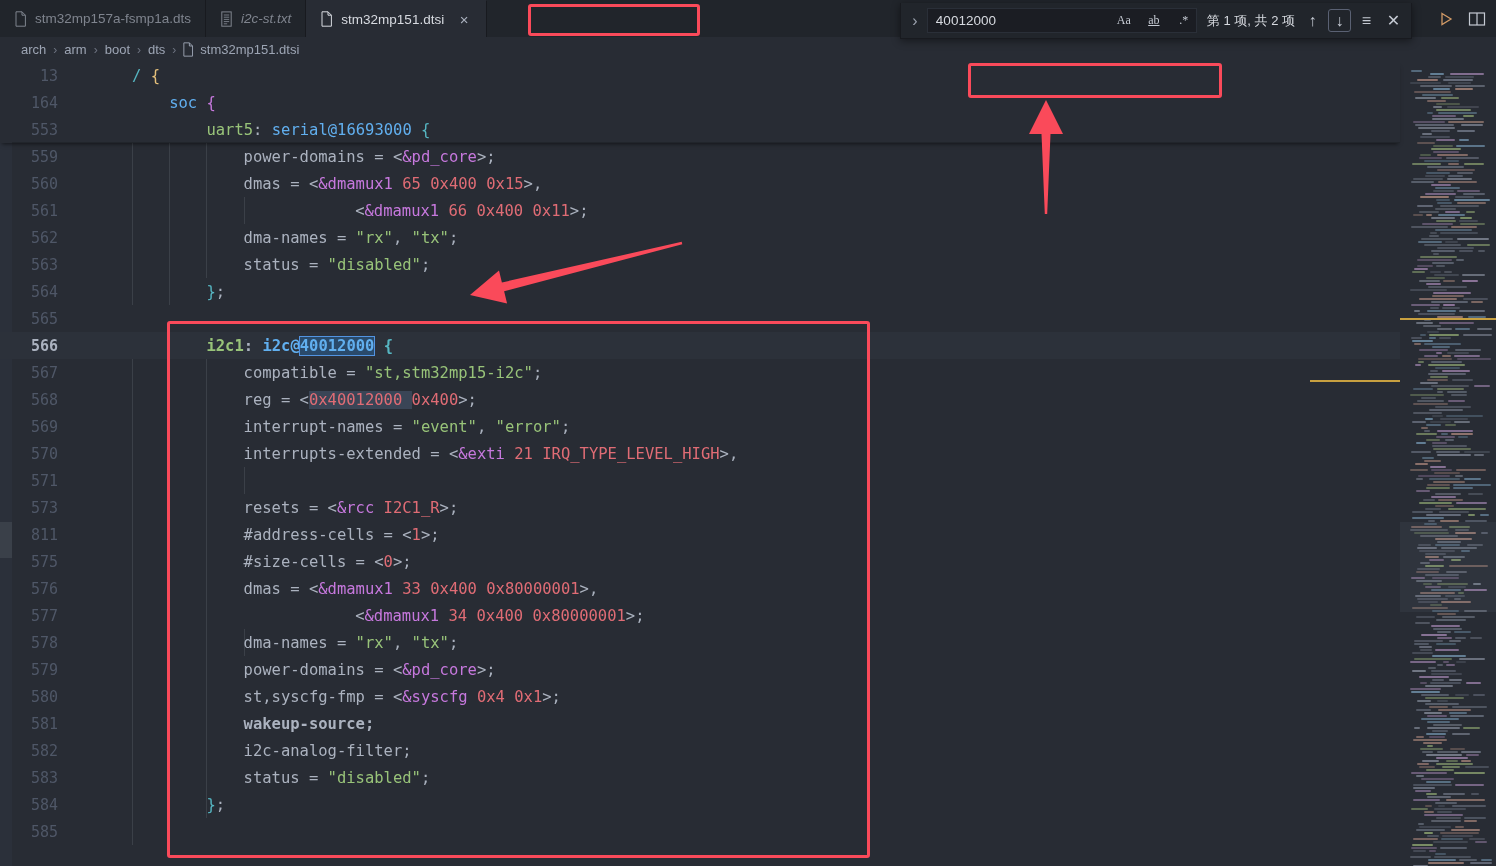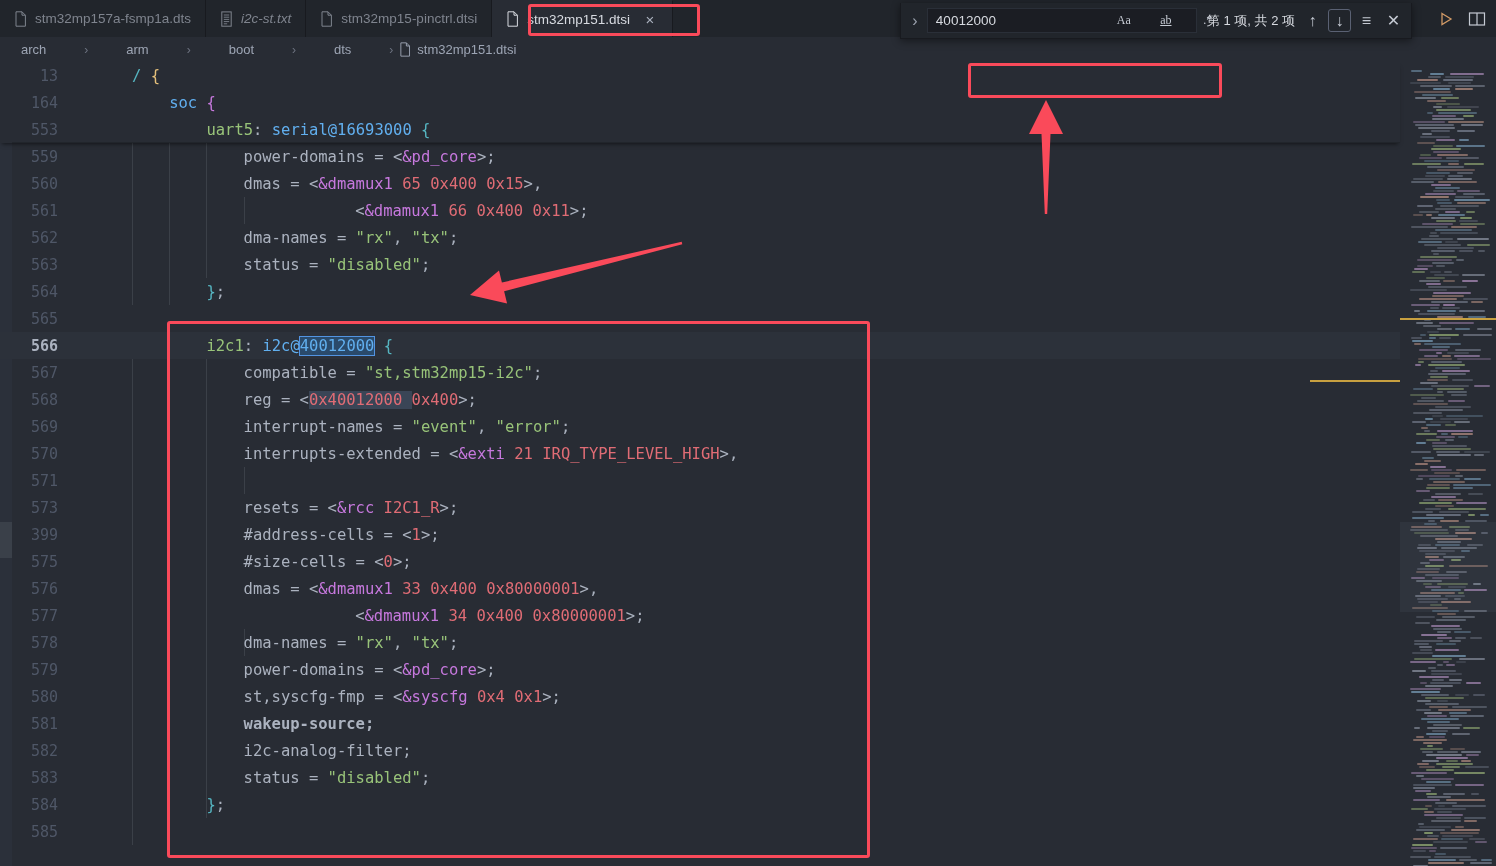--- a/index.html
+++ b/index.html
@@ -146,21 +146,21 @@
   .find-input-wrap {
     position:relative; display:flex; align-items:center;
     width:270px; height:25px; background:#1b1d23;
     border:1px solid #2a2f38; margin-left:2px; padding:0 4px 0 8px;
   }
   .find-input {
     flex:1 1 auto; background:transparent; border:none; outline:none;
     color:#d7dae0; font-size:13.5px;
     font-family:"Liberation Sans", sans-serif;
   }
-  .find-opts { display:flex; align-items:center; gap:20px;text-align:right; }
+  .find-opts { display:flex; align-items:center; gap:8px;text-align:right; }
   .fopt {
     width:22px; height:20px; display:flex; align-items:center;
     justify-content:center; color:#c5cad3; font-size:12px;
     font-family:"Liberation Serif", serif;
   }
   .find-count {
     color:#d7dae0; font-size:13px; margin:0 6px 0 10px; white-space:nowrap;
   }
   .find-btns { display:flex; align-items:center; gap:4px; }
   .fbtn {
@@ -193,27 +193,20 @@
         <div class="tab preview">
           <svg class="tab-icon" viewBox="0 0 13 16" aria-hidden="true">
   <rect x="1.8" y="0.9" width="9.4" height="14.3" fill="none" stroke="#7f848e" stroke-width="1"></rect>
   <line x1="3.8" y1="4" x2="9.2" y2="4" stroke="#7f848e" stroke-width="0.9"></line>
   <line x1="3.8" y1="6.2" x2="9.2" y2="6.2" stroke="#7f848e" stroke-width="0.9"></line>
   <line x1="3.8" y1="8.4" x2="9.2" y2="8.4" stroke="#7f848e" stroke-width="0.9"></line>
   <line x1="3.8" y1="10.6" x2="9.2" y2="10.6" stroke="#7f848e" stroke-width="0.9"></line>
   <line x1="3.8" y1="12.8" x2="7.2" y2="12.8" stroke="#7f848e" stroke-width="0.9"></line>
           </svg>
           <span class="tab-label">i2c-st.txt</span>
-        </div>
-        <div class="tab">
-          <svg class="tab-icon" viewBox="0 0 13 16" aria-hidden="true">
-  <path d="M2 0.8 H8 L11.4 4.2 V15.2 H2 Z" fill="none" stroke="#7f848e" stroke-width="1"></path>
-  <path d="M8 0.8 V4.2 H11.4" fill="none" stroke="#7f848e" stroke-width="1"></path>
-          </svg>
-          <span class="tab-label">stm32mp15-pinctrl.dtsi</span>
         </div>
         <div class="tab active">
           <svg class="tab-icon" viewBox="0 0 13 16" aria-hidden="true">
   <path d="M2 0.8 H8 L11.4 4.2 V15.2 H2 Z" fill="none" stroke="#d7dae0" stroke-width="1"></path>
   <path d="M8 0.8 V4.2 H11.4" fill="none" stroke="#d7dae0" stroke-width="1"></path>
           </svg>
           <span class="tab-label">stm32mp151.dtsi</span>
           <span class="tab-close">×</span>
         </div>
       </div>
@@ -227,21 +220,21 @@
       <span class="act-icon" title="split">
         <svg viewBox="0 0 18 18" width="18" height="18" aria-hidden="true">
           <rect x="1.5" y="3" width="15" height="12" fill="none" stroke="#c5cad3" stroke-width="1.2"></rect>
           <line x1="9" y1="3" x2="9" y2="15" stroke="#c5cad3" stroke-width="1.2"></line>
         </svg>
       </span>
     </div>
   </div>
 
   <div class="breadcrumb">
-    <span id="crumbs-host" style="display:flex;align-items:flex-end;gap:31px;">
+    <span id="crumbs-host" style="display:flex;align-items:flex-end;">
         <span class="crumb">arch</span>
         <span class="crumb-sep">›</span>
         <span class="crumb">arm</span>
         <span class="crumb-sep">›</span>
         <span class="crumb">boot</span>
         <span class="crumb-sep">›</span>
         <span class="crumb">dts</span>
         <span class="crumb-sep">›</span>
       </span>
     <span class="crumb-file">
@@ -338,28 +331,28 @@
       </div>
 
     <div class="codearea" id="codearea-host" style="padding-top: 81px;">
         <div class="codeline"><div class="ln">559</div><div class="gutter"></div><div class="code" style="padding-left: 117.6px;"><span class="c-prop">power-domains</span><span class="c-punc"> = &lt;</span><span class="c-ref">&amp;pd_core</span><span class="c-punc">&gt;;</span></div></div>
         <div class="codeline"><div class="ln">560</div><div class="gutter"></div><div class="code" style="padding-left: 117.6px;"><span class="c-prop">dmas</span><span class="c-punc"> = &lt;</span><span class="c-ref">&amp;dmamux1</span><span class="c-punc"> </span><span class="c-const">65 0x400 0x15</span><span class="c-punc">&gt;,</span></div></div>
         <div class="codeline"><div class="ln">561</div><div class="gutter"></div><div class="code" style="padding-left: 229.2px;"><span class="c-punc">&lt;</span><span class="c-ref">&amp;dmamux1</span><span class="c-punc"> </span><span class="c-const">66 0x400 0x11</span><span class="c-punc">&gt;;</span></div></div>
         <div class="codeline"><div class="ln">562</div><div class="gutter"></div><div class="code" style="padding-left: 117.6px;"><span class="c-prop">dma-names</span><span class="c-punc"> = </span><span class="c-str">"rx"</span><span class="c-punc">, </span><span class="c-str">"tx"</span><span class="c-punc">;</span></div></div>
         <div class="codeline"><div class="ln">563</div><div class="gutter"></div><div class="code" style="padding-left: 117.6px;"><span class="c-prop">status</span><span class="c-punc"> = </span><span class="c-str">"disabled"</span><span class="c-punc">;</span></div></div>
         <div class="codeline"><div class="ln">564</div><div class="gutter"></div><div class="code" style="padding-left: 80.4px;"><span class="c-brace3">}</span><span class="c-punc">;</span></div></div>
         <div class="codeline"><div class="ln">565</div><div class="gutter"></div><div class="code" style="padding-left: 6px;"></div></div>
-        <div class="codeline cur"><div class="ln">566</div><div class="gutter"></div><div class="code" style="padding-left: 80.4px;"><span class="c-label">i2c1</span><span class="c-punc">: </span><span class="c-node">i2c@</span><span class="c-node match-cur">40012000</span><span class="c-punc"> </span><span class="c-brace3">{</span></div></div>
+        <div class="codeline cur"><div class="ln">566</div><div class="gutter"></div><div class="code" style="padding-left: 80.4px; font-weight: bold;"><span class="c-label">i2c1</span><span class="c-punc">: </span><span class="c-node">i2c@</span><span class="c-node match-cur">40012000</span><span class="c-punc"> </span><span class="c-brace3">{</span></div></div>
         <div class="codeline"><div class="ln">567</div><div class="gutter"></div><div class="code" style="padding-left: 117.6px;"><span class="c-prop">compatible</span><span class="c-punc"> = </span><span class="c-str">"st,stm32mp15-i2c"</span><span class="c-punc">;</span></div></div>
         <div class="codeline"><div class="ln">568</div><div class="gutter"></div><div class="code" style="padding-left: 117.6px;"><span class="c-prop">reg</span><span class="c-punc"> = &lt;</span><span class="c-const match-other">0x</span><span class="c-const match-other">40012000</span><span class="c-punc match-other"> </span><span class="c-const">0x400</span><span class="c-punc">&gt;;</span></div></div>
         <div class="codeline"><div class="ln">569</div><div class="gutter"></div><div class="code" style="padding-left: 117.6px;"><span class="c-prop">interrupt-names</span><span class="c-punc"> = </span><span class="c-str">"event"</span><span class="c-punc">, </span><span class="c-str">"error"</span><span class="c-punc">;</span></div></div>
         <div class="codeline"><div class="ln">570</div><div class="gutter"></div><div class="code" style="padding-left: 117.6px;"><span class="c-prop">interrupts-extended</span><span class="c-punc"> = &lt;</span><span class="c-ref">&amp;exti</span><span class="c-punc"> </span><span class="c-const">21 IRQ_TYPE_LEVEL_HIGH</span><span class="c-punc">&gt;,</span></div></div>
         <div class="codeline"><div class="ln">571</div><div class="gutter"></div></div>
         <div class="codeline"><div class="ln">573</div><div class="gutter"></div><div class="code" style="padding-left: 117.6px;"><span class="c-prop">resets</span><span class="c-punc"> = &lt;</span><span class="c-ref">&amp;rcc</span><span class="c-punc"> </span><span class="c-const">I2C1_R</span><span class="c-punc">&gt;;</span></div></div>
-        <div class="codeline"><div class="ln">399</div><div class="gutter"></div><div class="code" style="padding-left: 117.6px;"><span class="c-prop">#address-cells</span><span class="c-punc"> = &lt;</span><span class="c-const">1</span><span class="c-punc">&gt;;</span></div></div>
+        <div class="codeline"><div class="ln">811</div><div class="gutter"></div><div class="code" style="padding-left: 117.6px;"><span class="c-prop">#address-cells</span><span class="c-punc"> = &lt;</span><span class="c-const">1</span><span class="c-punc">&gt;;</span></div></div>
         <div class="codeline"><div class="ln">575</div><div class="gutter"></div><div class="code" style="padding-left: 117.6px;"><span class="c-prop">#size-cells</span><span class="c-punc"> = &lt;</span><span class="c-const">0</span><span class="c-punc">&gt;;</span></div></div>
         <div class="codeline"><div class="ln">576</div><div class="gutter"></div><div class="code" style="padding-left: 117.6px;"><span class="c-prop">dmas</span><span class="c-punc"> = &lt;</span><span class="c-ref">&amp;dmamux1</span><span class="c-punc"> </span><span class="c-const">33 0x400 0x80000001</span><span class="c-punc">&gt;,</span></div></div>
         <div class="codeline"><div class="ln">577</div><div class="gutter"></div><div class="code" style="padding-left: 229.2px;"><span class="c-punc">&lt;</span><span class="c-ref">&amp;dmamux1</span><span class="c-punc"> </span><span class="c-const">34 0x400 0x80000001</span><span class="c-punc">&gt;;</span></div></div>
         <div class="codeline"><div class="ln">578</div><div class="gutter"></div><div class="code" style="padding-left: 117.6px;"><span class="c-prop">dma-names</span><span class="c-punc"> = </span><span class="c-str">"rx"</span><span class="c-punc">, </span><span class="c-str">"tx"</span><span class="c-punc">;</span></div></div>
         <div class="codeline"><div class="ln">579</div><div class="gutter"></div><div class="code" style="padding-left: 117.6px;"><span class="c-prop">power-domains</span><span class="c-punc"> = &lt;</span><span class="c-ref">&amp;pd_core</span><span class="c-punc">&gt;;</span></div></div>
         <div class="codeline"><div class="ln">580</div><div class="gutter"></div><div class="code" style="padding-left: 117.6px;"><span class="c-prop">st,syscfg-fmp</span><span class="c-punc"> = &lt;</span><span class="c-ref">&amp;syscfg</span><span class="c-punc"> </span><span class="c-const">0x4 0x1</span><span class="c-punc">&gt;;</span></div></div>
         <div class="codeline"><div class="ln">581</div><div class="gutter"></div><div class="code" style="padding-left: 117.6px; font-weight: bold;"><span class="c-prop">wakeup-source</span><span class="c-punc">;</span></div></div>
         <div class="codeline"><div class="ln">582</div><div class="gutter"></div><div class="code" style="padding-left: 117.6px;"><span class="c-prop">i2c-analog-filter</span><span class="c-punc">;</span></div></div>
         <div class="codeline"><div class="ln">583</div><div class="gutter"></div><div class="code" style="padding-left: 117.6px;"><span class="c-prop">status</span><span class="c-punc"> = </span><span class="c-str">"disabled"</span><span class="c-punc">;</span></div></div>
         <div class="codeline"><div class="ln">584</div><div class="gutter"></div><div class="code" style="padding-left: 80.4px;"><span class="c-brace3">}</span><span class="c-punc">;</span></div></div>

